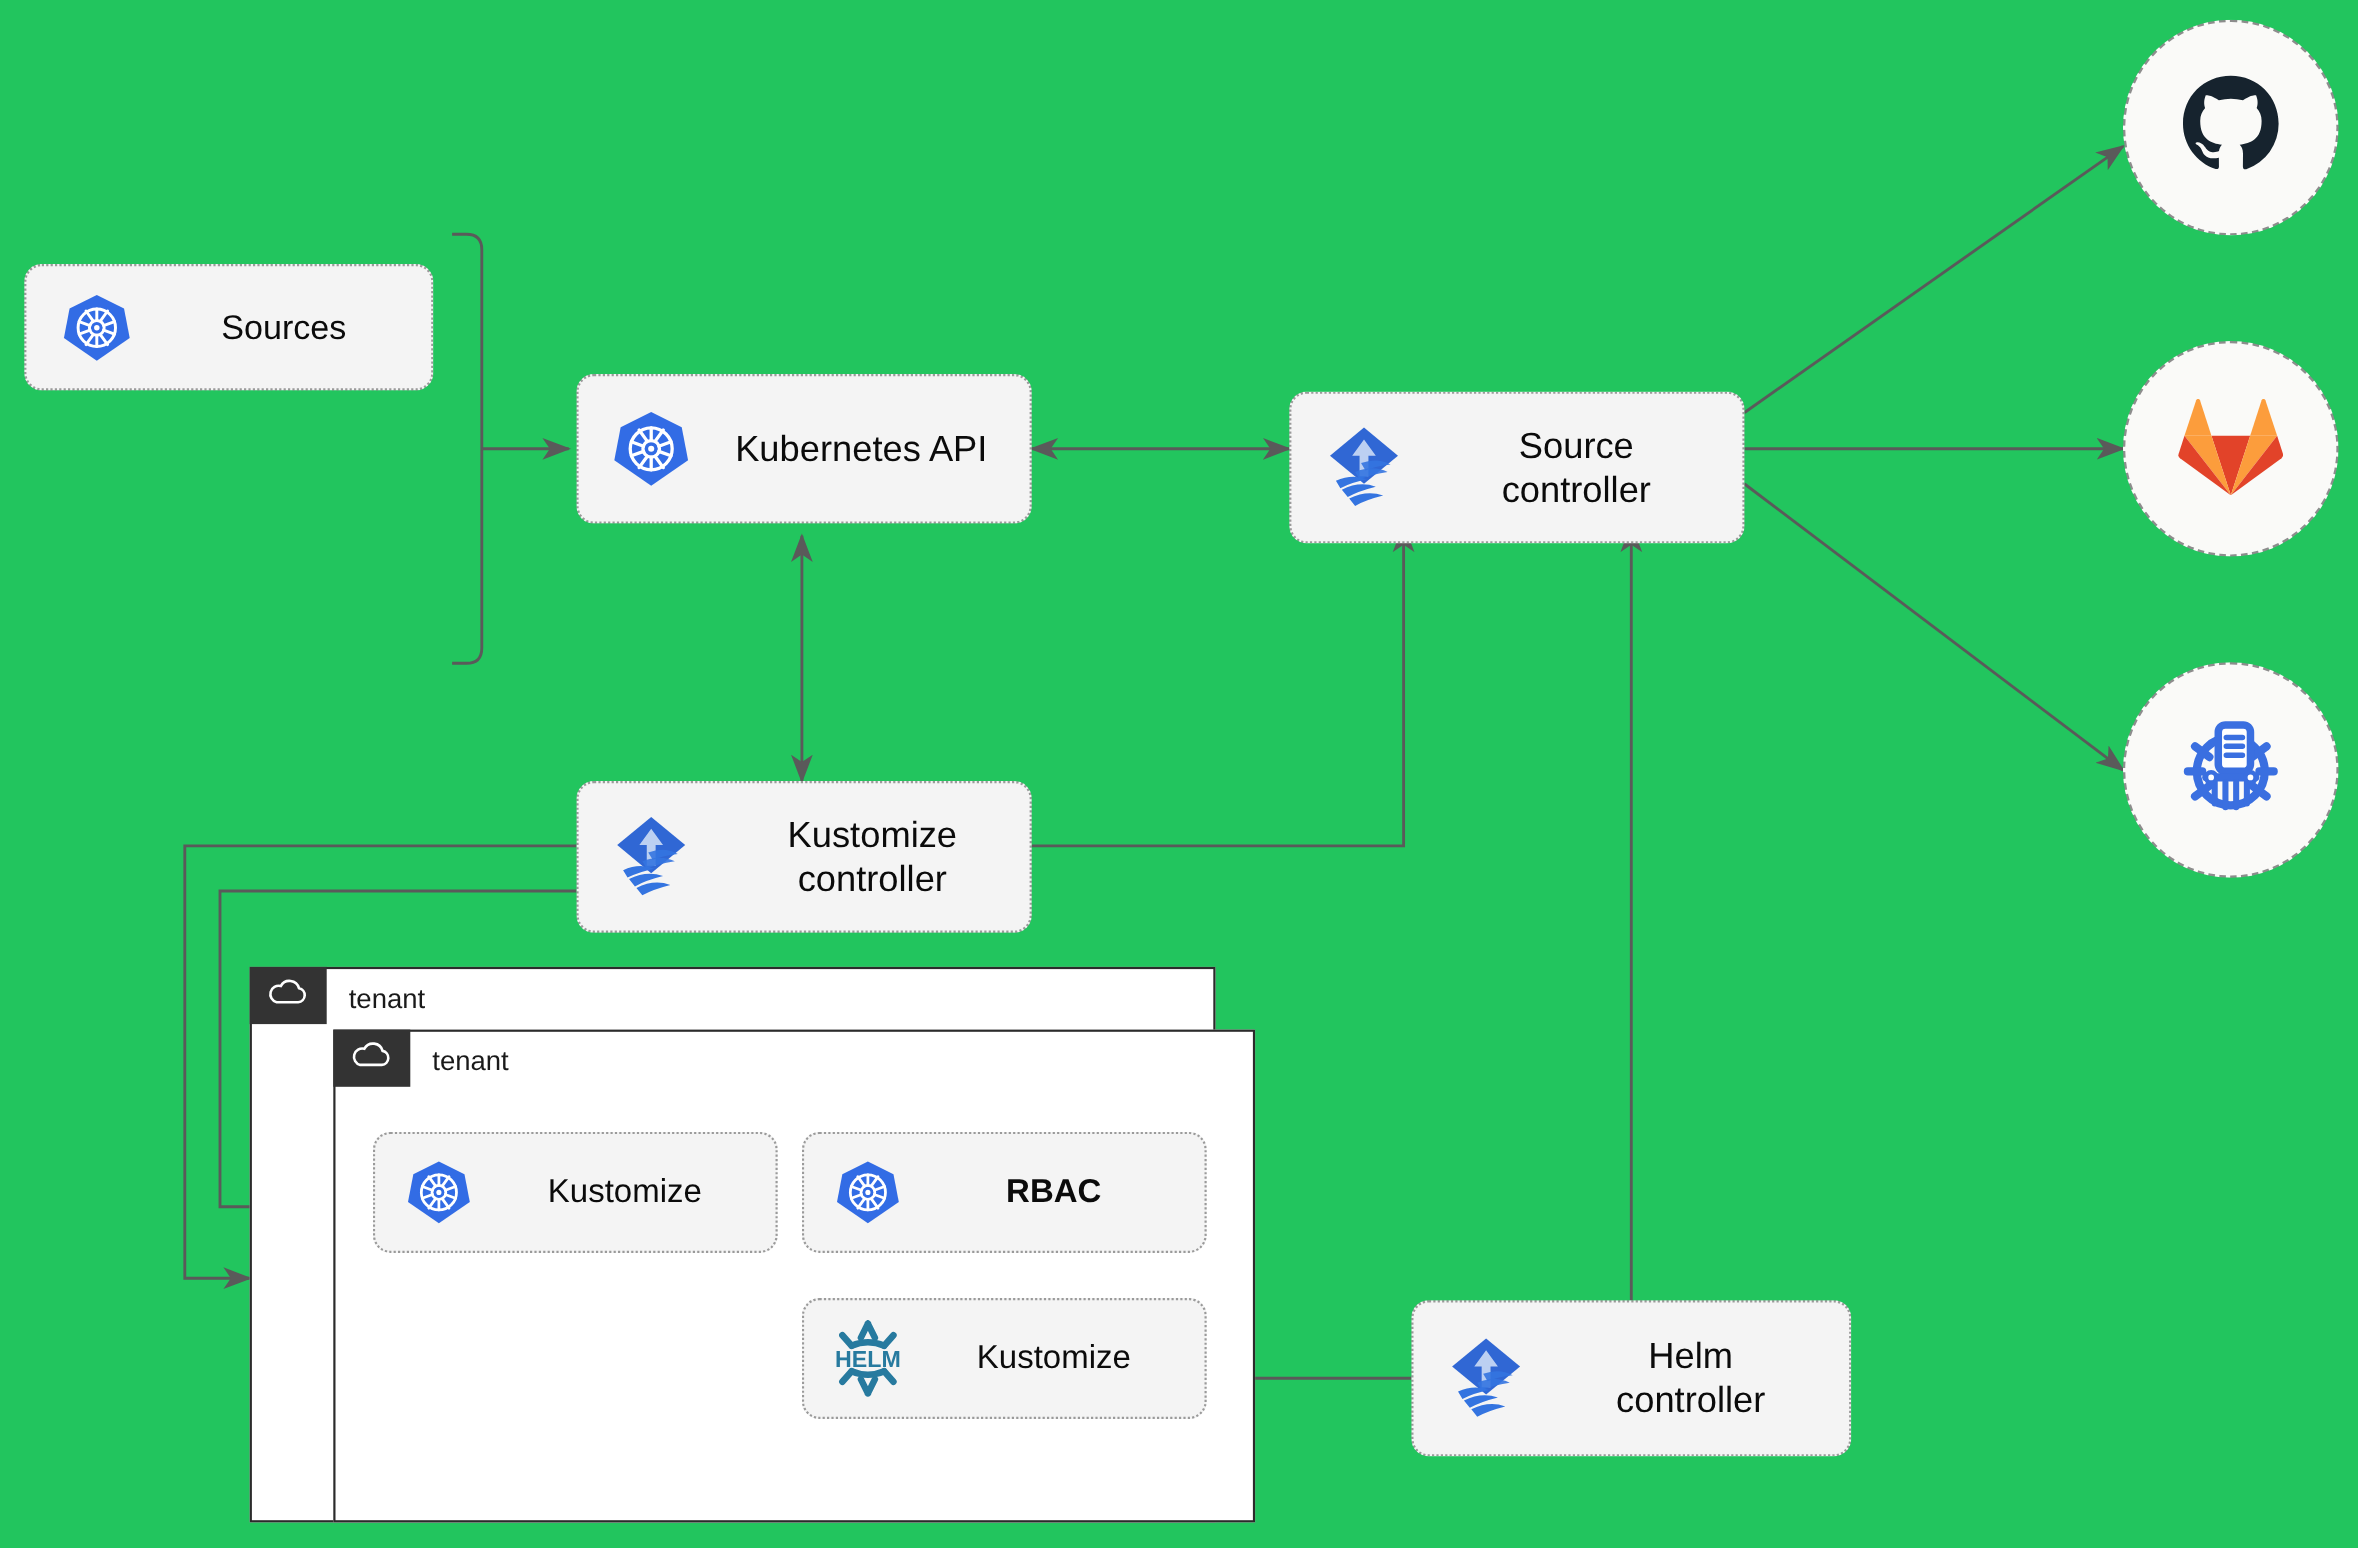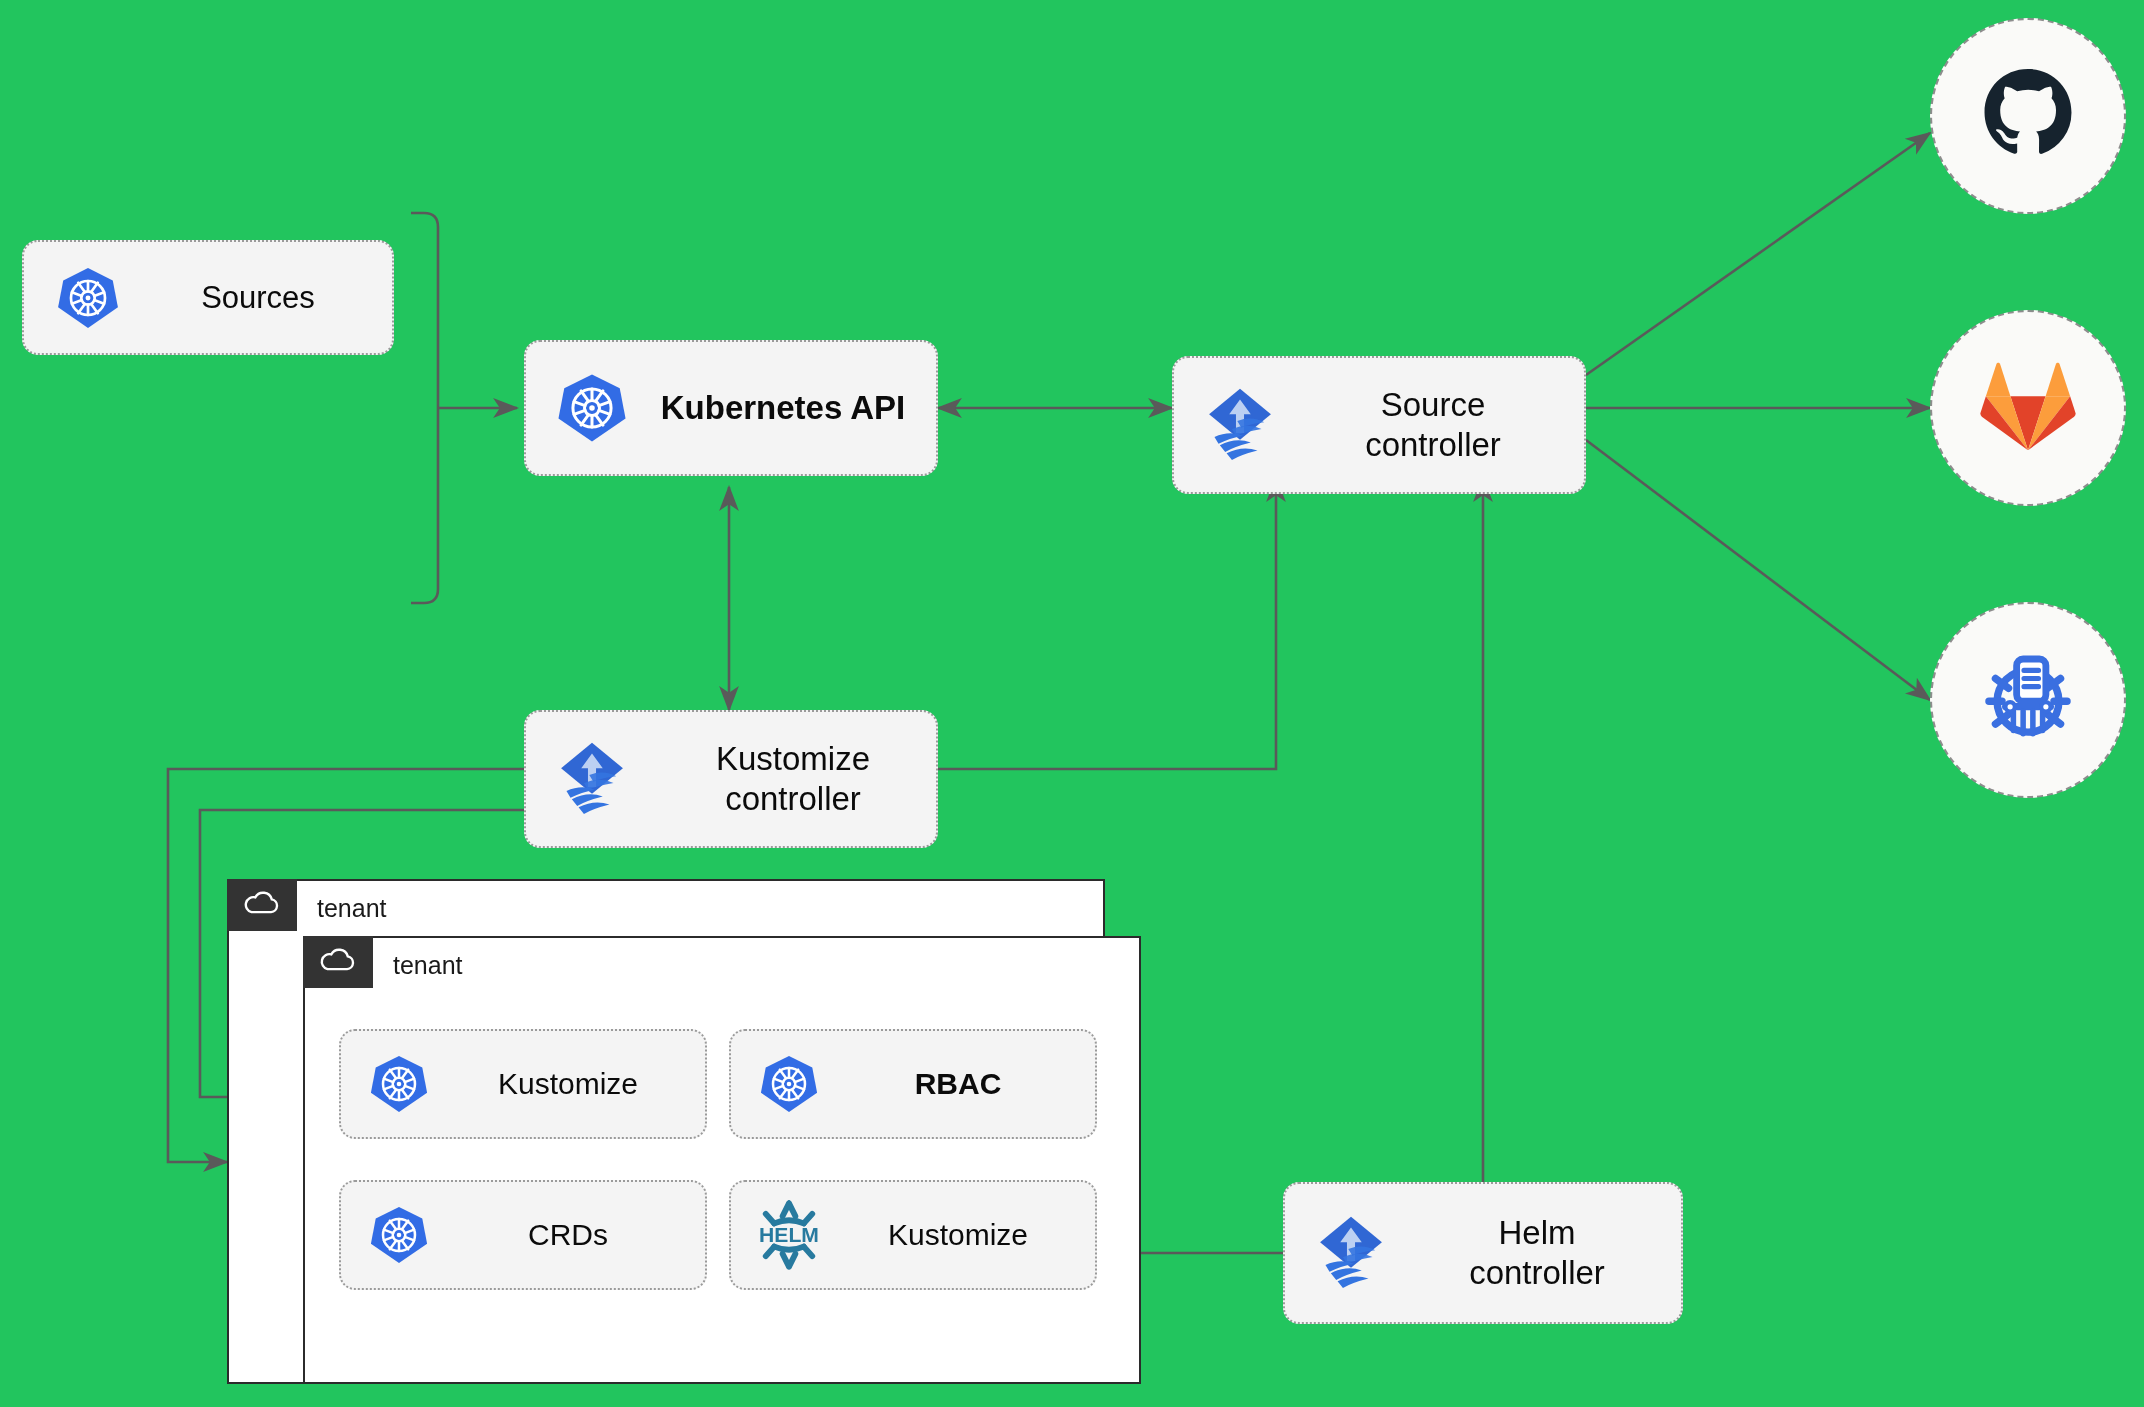--- a/index.html
+++ b/index.html
@@ -112,21 +112,21 @@
                    M22.5 46.8 L28.4 38.6 M35.6 25.4 L41.5 17.2
                    M22.5 17.2 L28.4 25.4 M35.6 38.6 L41.5 46.8"></path>
         </g>
         <circle cx="32" cy="32" r="2.4" fill="#fff"></circle>
       </svg>
     </span>
     <span class="lbl" style="font-size:31px;">Sources</span>
   </div>
 
 
-  <div class="node" style="left:524px;top:340px;width:414px;height:136px;font-weight:bold;">
+  <div class="node" style="left:524px;top:340px;width:414px;height:136px;">
     <span class="ico" style="width:96px;margin-left:18px;">
       <svg width="74" height="74" viewBox="0 0 64 64">
         <polygon points="32,3 56,15 61,41 32,61 3,41 8,15" fill="#326ce5"></polygon>
         <g stroke="#fff" stroke-width="2.6" fill="none" stroke-linecap="round">
           <circle cx="32" cy="32" r="6.5"></circle>
           <circle cx="32" cy="32" r="16.5"></circle>
           <path d="M32 15.5 L32 25.5 M32 38.5 L32 48.5
                    M16.4 26.5 L26 30 M38 34 L47.6 37.5
                    M16.4 37.5 L26 34 M38 30 L47.6 26.5
                    M22.5 46.8 L28.4 38.6 M35.6 25.4 L41.5 17.2
@@ -294,36 +294,20 @@
           <path d="M32 15.5 L32 25.5 M32 38.5 L32 48.5 M16.4 26.5 L26 30 M38 34 L47.6 37.5
                    M16.4 37.5 L26 34 M38 30 L47.6 26.5 M22.5 46.8 L28.4 38.6 M35.6 25.4 L41.5 17.2
                    M22.5 17.2 L28.4 25.4 M35.6 38.6 L41.5 46.8"></path>
         </g>
         <circle cx="32" cy="32" r="2.4" fill="#fff"></circle>
       </svg>
     </span>
     <span class="lbl" style="font-size:30px;">RBAC</span>
   </div>
 
-  <div class="node" style="left:339px;top:1180px;width:368px;height:110px;">
-    <span class="ico" style="width:84px;margin-left:16px;">
-      <svg width="62" height="62" viewBox="0 0 64 64">
-        <polygon points="32,3 56,15 61,41 32,61 3,41 8,15" fill="#326ce5"></polygon>
-        <g stroke="#fff" stroke-width="2.6" fill="none" stroke-linecap="round">
-          <circle cx="32" cy="32" r="6.5"></circle>
-            <circle cx="32" cy="32" r="16.5"></circle>
-          <path d="M32 15.5 L32 25.5 M32 38.5 L32 48.5 M16.4 26.5 L26 30 M38 34 L47.6 37.5
-                   M16.4 37.5 L26 34 M38 30 L47.6 26.5 M22.5 46.8 L28.4 38.6 M35.6 25.4 L41.5 17.2
-                   M22.5 17.2 L28.4 25.4 M35.6 38.6 L41.5 46.8"></path>
-        </g>
-        <circle cx="32" cy="32" r="2.4" fill="#fff"></circle>
-      </svg>
-    </span>
-    <span class="lbl" style="font-size:30px;">CRDs</span>
-  </div>
 
   <div class="node" style="left:729px;top:1180px;width:368px;height:110px;">
     <span class="ico" style="width:84px;margin-left:16px;">
       <svg width="76" height="76" viewBox="0 0 72 72">
         <g stroke="#277a9f" stroke-width="5.6" fill="none" stroke-linecap="round">
           <path d="M36 6 L30 18 M36 6 L42 18"></path>
           <path d="M14 16 L22 25 M58 16 L50 25"></path>
           <path d="M36 66 L30 54 M36 66 L42 54"></path>
           <path d="M14 56 L22 47 M58 56 L50 47"></path>
           <path d="M22 25 Q36 19 50 25"></path>

